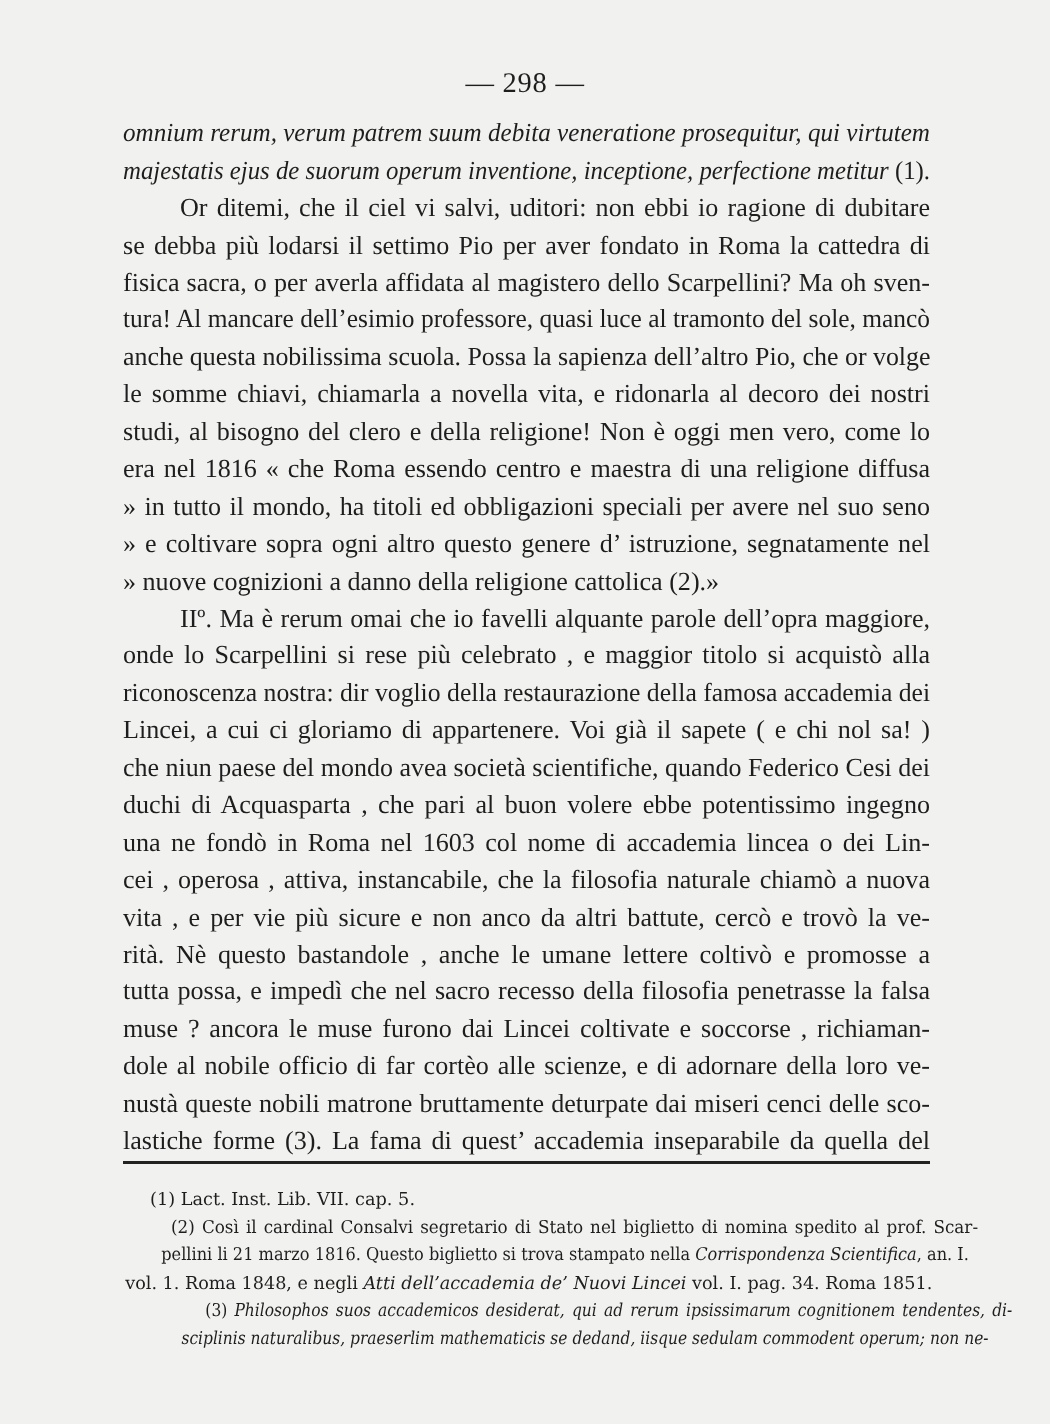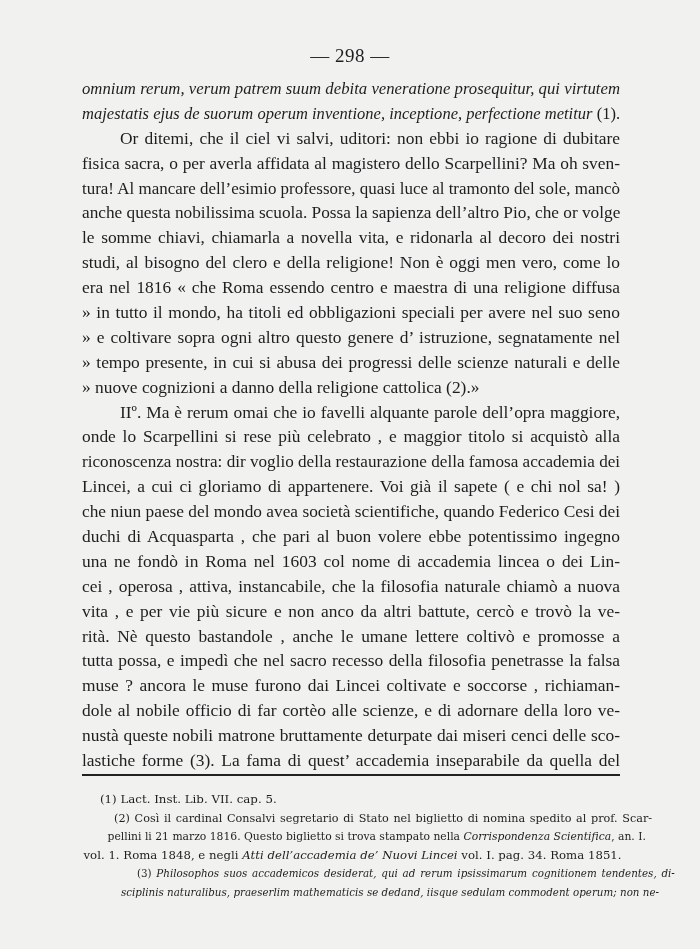--- a/index.html
+++ b/index.html
@@ -45,29 +45,29 @@
 </style>
 </head>
 <body>
 
 <div class="page">
   <div class="header">— 298 —</div>
   <div class="body-text" id="body-text">
       <span class="line" style="transform: scaleX(0.9624); width: 559px;"><span class="italic">omnium rerum, verum patrem suum debita veneratione prosequitur, qui virtutem</span></span>
       <span class="line last" style="transform: scaleX(0.9505); width: 566px;"><span class="italic">majestatis ejus de suorum operum inventione, inceptione, perfectione metitur</span><span> (1).</span></span>
       <span class="line indent"><span>Or ditemi, che il ciel vi salvi, uditori: non ebbi io ragione di dubitare</span></span>
+      <span class="line"><span>se debba più lodarsi il settimo Pio per aver fondato in Roma la cattedra di</span></span>
       <span class="line"><span>fisica sacra, o per averla affidata al magistero dello Scarpellini? Ma oh sven-</span></span>
       <span class="line" style="transform: scaleX(0.9746); width: 552px;"><span>tura! Al mancare dell’esimio professore, quasi luce al tramonto del sole, mancò</span></span>
       <span class="line" style="transform: scaleX(0.9926); width: 542px;"><span>anche questa nobilissima scuola. Possa la sapienza dell’altro Pio, che or volge</span></span>
       <span class="line"><span>le somme chiavi, chiamarla a novella vita, e ridonarla al decoro dei nostri</span></span>
       <span class="line"><span>studi, al bisogno del clero e della religione! Non è oggi men vero, come lo</span></span>
       <span class="line"><span>era nel 1816 « che Roma essendo centro e maestra di una religione diffusa</span></span>
       <span class="line"><span>» in tutto il mondo, ha titoli ed obbligazioni speciali per avere nel suo seno</span></span>
       <span class="line"><span>» e coltivare sopra ogni altro questo genere d’ istruzione, segnatamente nel</span></span>
-      <span class="line"><span>» tempo presente, in cui si abusa dei progressi delle scienze naturali e delle</span></span>
       <span class="line last"><span>» nuove cognizioni a danno della religione cattolica (2).»</span></span>
       <span class="line indent"><span>IIº. Ma è rerum omai che io favelli alquante parole dell’opra maggiore,</span></span>
       <span class="line"><span>onde lo Scarpellini si rese più celebrato , e maggior titolo si acquistò alla</span></span>
       <span class="line" style="transform: scaleX(0.9853); width: 546px;"><span>riconoscenza nostra: dir voglio della restaurazione della famosa accademia dei</span></span>
       <span class="line"><span>Lincei, a cui ci gloriamo di appartenere. Voi già il sapete ( e chi nol sa! )</span></span>
       <span class="line" style="transform: scaleX(0.9963); width: 540px;"><span>che niun paese del mondo avea società scientifiche, quando Federico Cesi dei</span></span>
       <span class="line"><span>duchi di Acquasparta , che pari al buon volere ebbe potentissimo ingegno</span></span>
       <span class="line"><span>una ne fondò in Roma nel 1603 col nome di accademia lincea o dei Lin-</span></span>
       <span class="line"><span>cei , operosa , attiva, instancabile, che la filosofia naturale chiamò a nuova</span></span>
       <span class="line"><span>vita , e per vie più sicure e non anco da altri battute, cercò e trovò la ve-</span></span>

